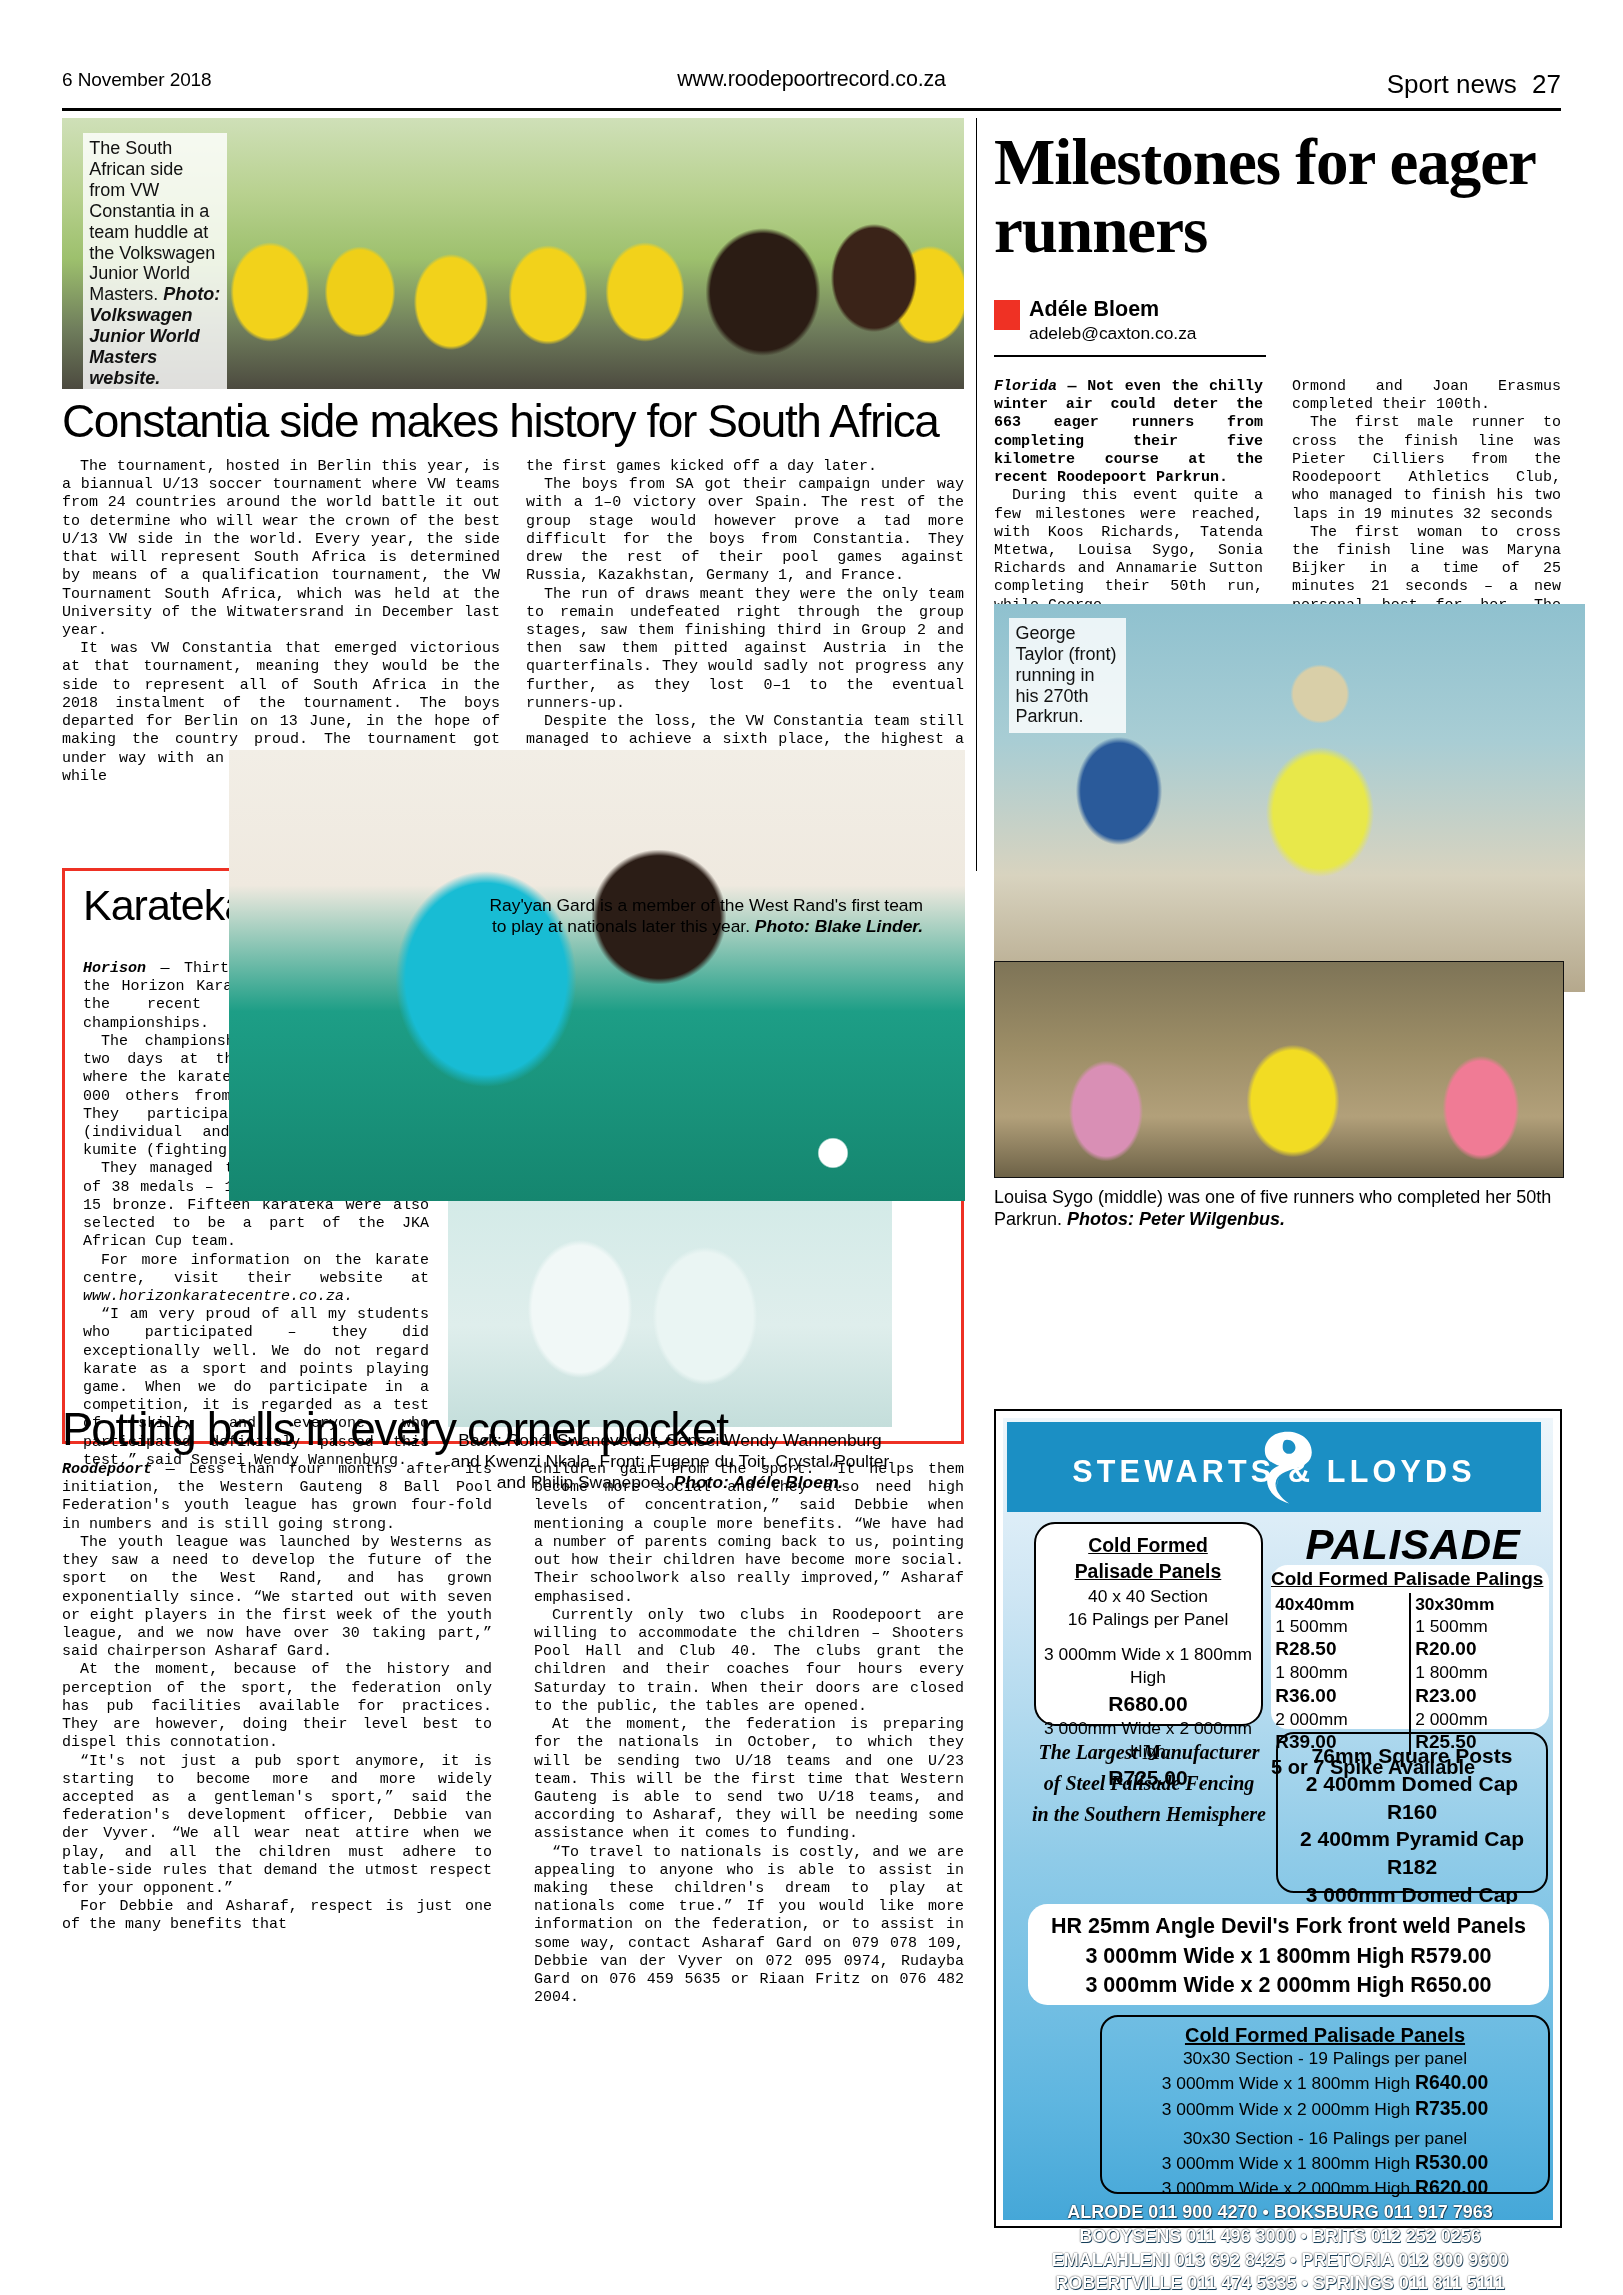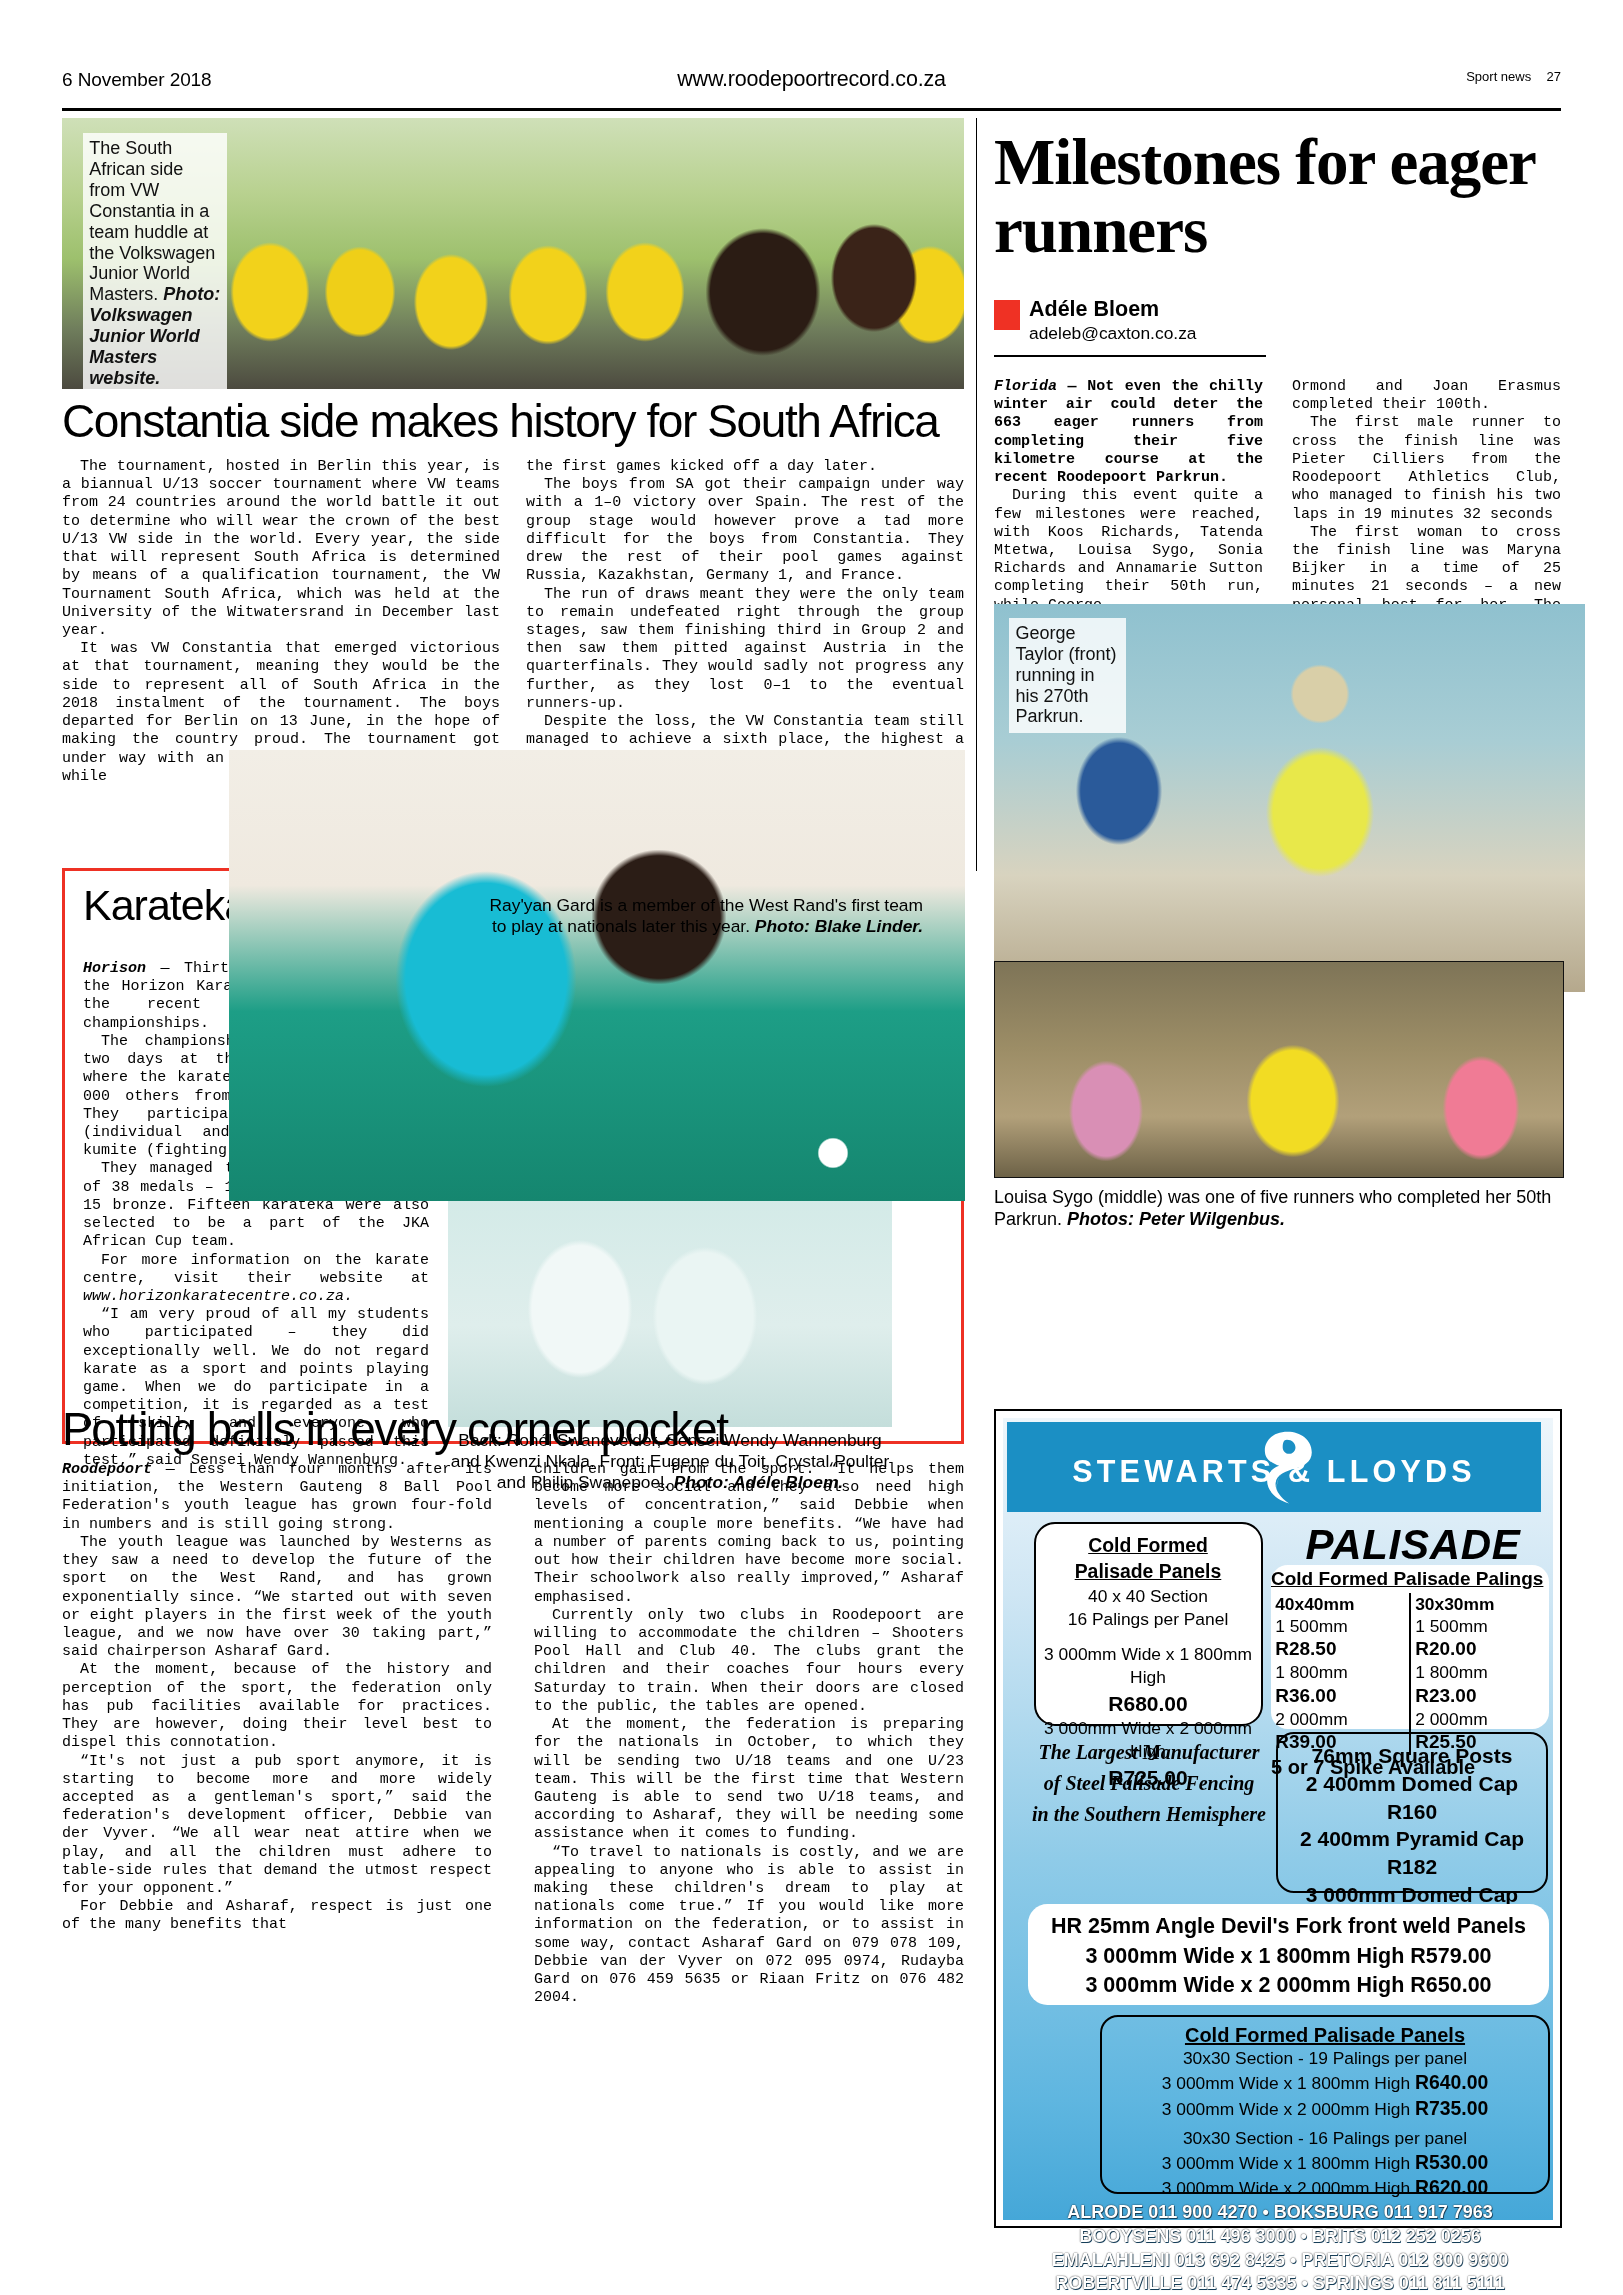--- a/index.html
+++ b/index.html
@@ -8,21 +8,21 @@
     font-family:"Liberation Serif", serif;
     color:#000;
     -webkit-font-smoothing:antialiased;
   }
   .page{position:absolute; left:0; top:0; width:1624px; height:2295px; background:#fff;}
 
   
   .masthead{position:absolute; left:62px; top:66px; width:1499px; height:39px;}
   .mh-date{position:absolute; left:0; top:2.8px; font-family:"Liberation Sans",sans-serif; font-size:19px; letter-spacing:-0.1px;}
   .mh-url{position:absolute; left:0; top:1.4px; width:1499px; text-align:center; font-family:"Liberation Sans",sans-serif; font-size:21.5px; letter-spacing:-0.2px;}
-  .mh-sec{position:absolute; right:0; top:2.8px; font-family:"Liberation Sans",sans-serif; font-size:13px;}
+  .mh-sec{position:absolute; right:0; top:2.8px; font-family:"Liberation Sans",sans-serif; font-size:26px;}
   .mh-sec .pg{margin-left:15.3px;}
   .mh-rule{position:absolute; left:62px; top:108px; width:1499px; height:2.8px; background:#000;}
 
   
   .colL{position:absolute; left:62px; top:118px; width:902px;}
   .colR{position:absolute; left:994px; top:118px; width:568px;}
   .vrule{position:absolute; left:976px; top:118px; width:1.4px; height:753px; background:#000;}
 
   
   .photo{position:relative; overflow:hidden; background:#b9c0c6;}

